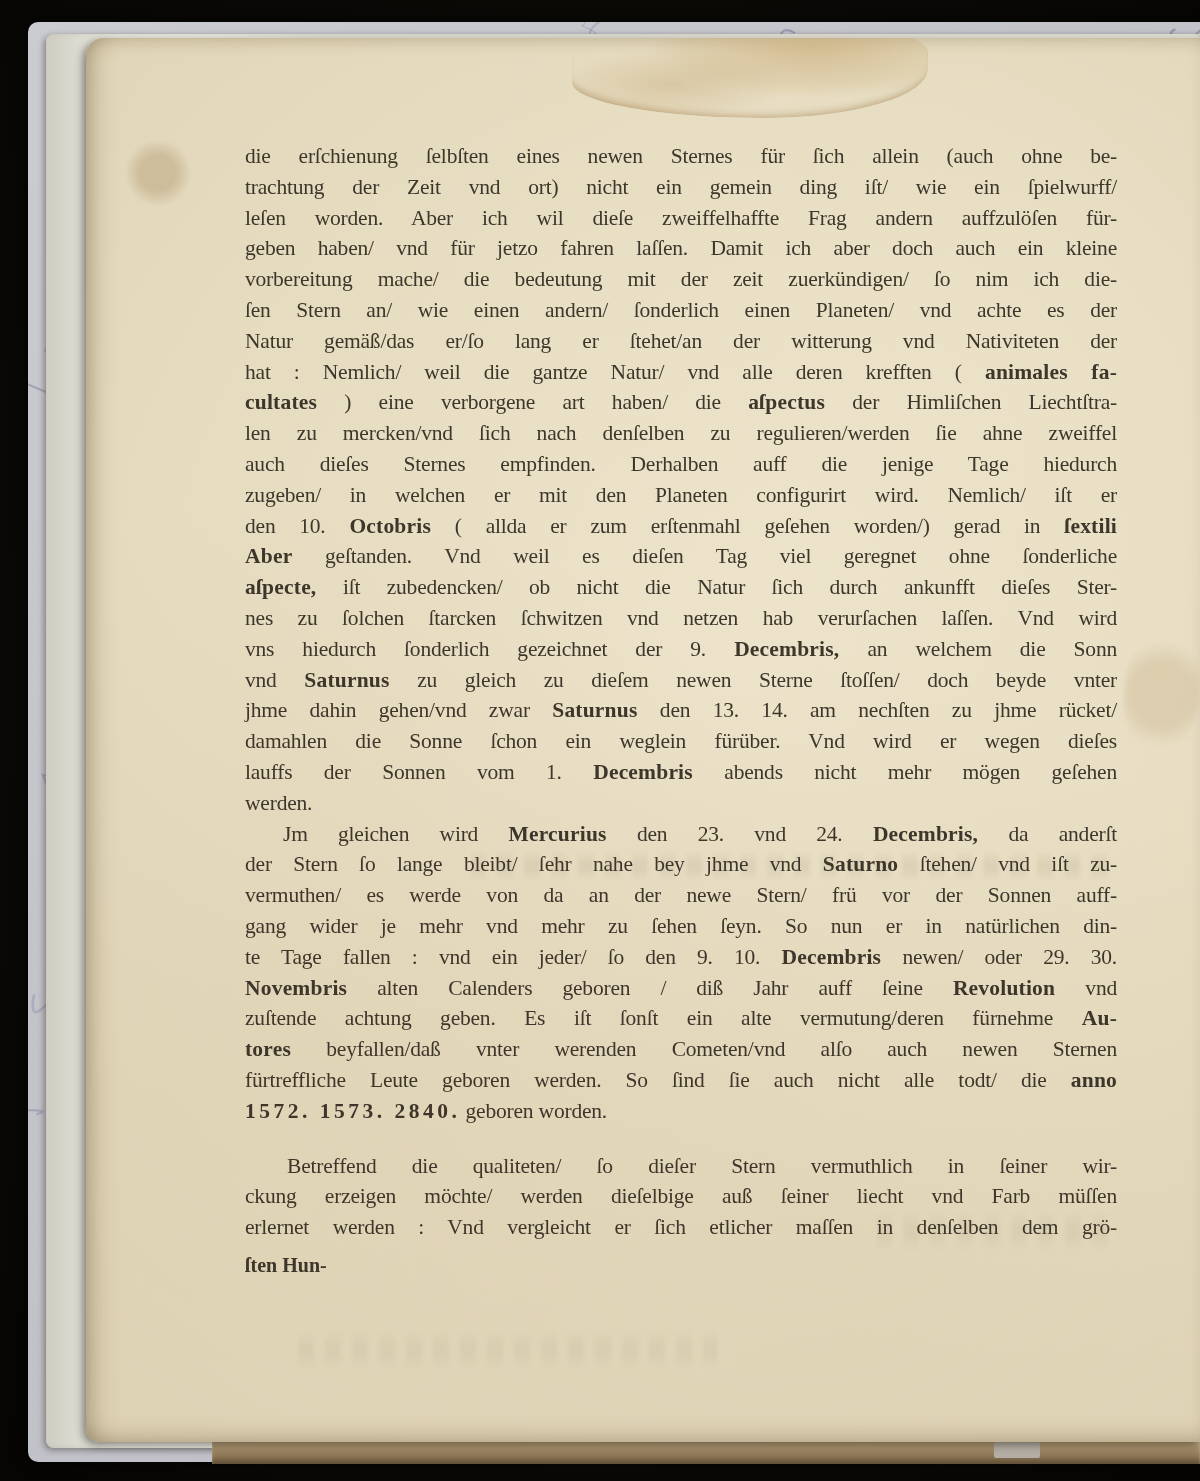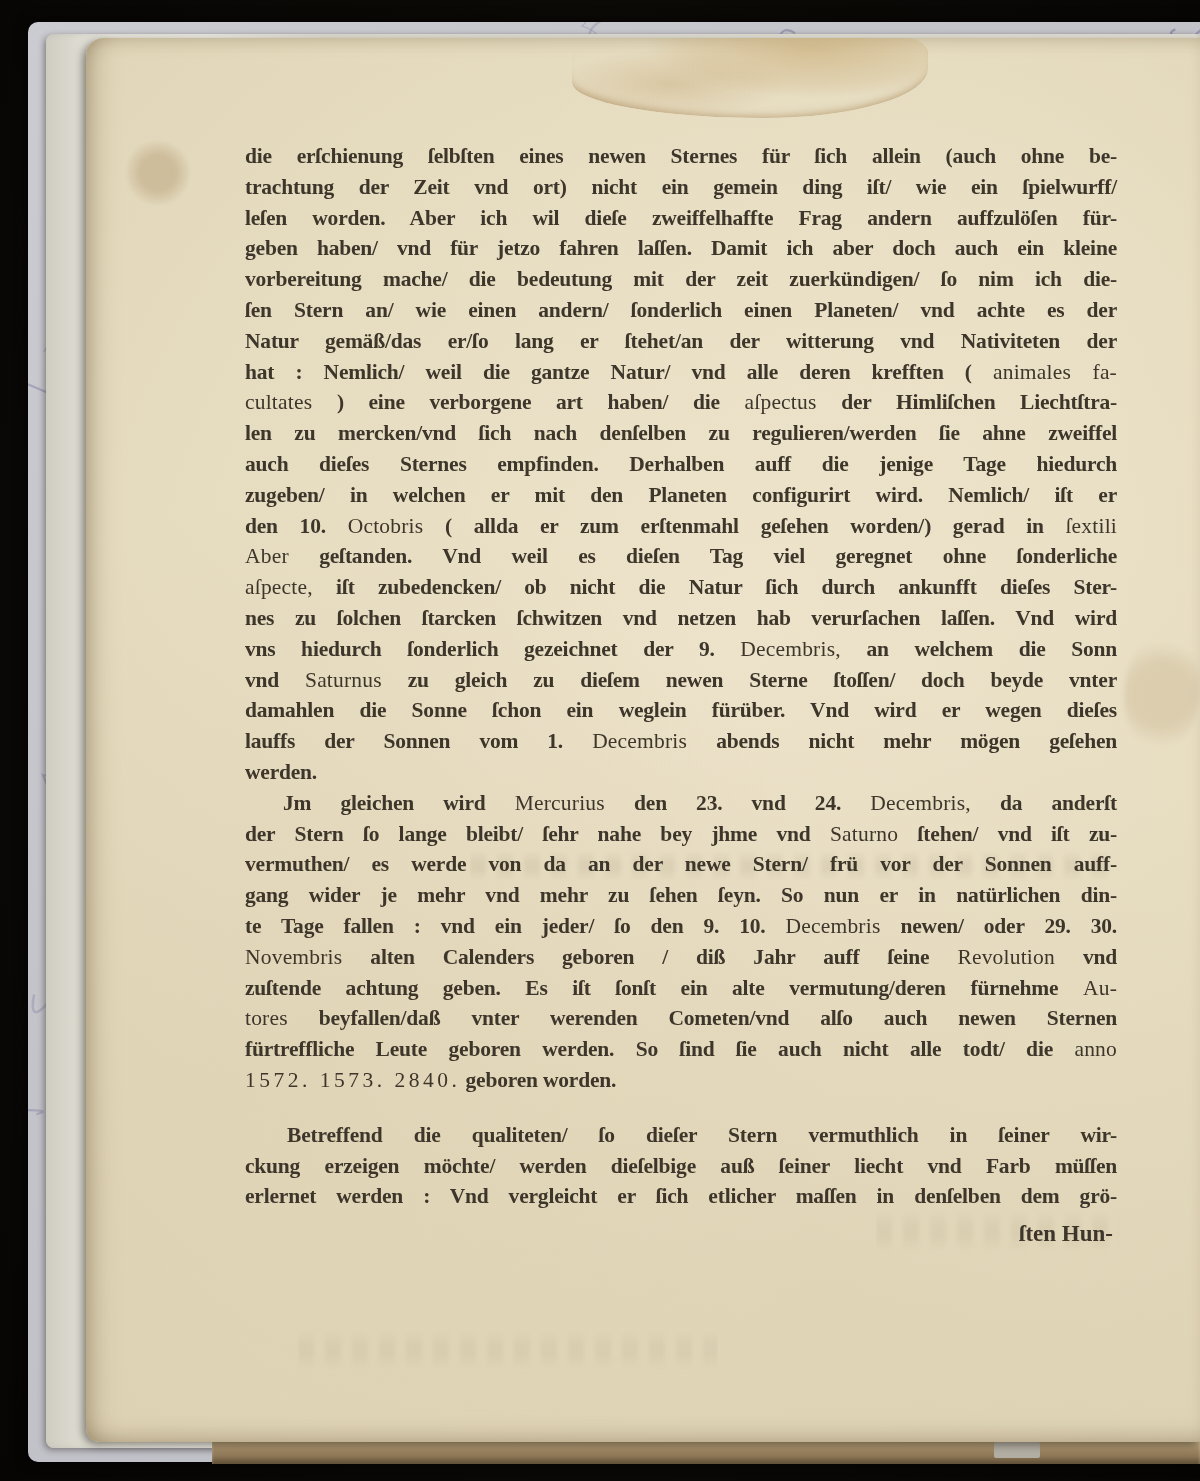--- a/index.html
+++ b/index.html
@@ -88,26 +88,26 @@
   .text-block{
     position:absolute;left:159px;top:103px;width:872px;
     color:#3e362a;font-size:21.5px;line-height:30.8px;
   }
   .paragraph{margin:0;}
   .text-line{
     text-align:justify;text-align-last:justify;
     white-space:nowrap;
   }
   .text-line.line-end{text-align-last:left;}
-  .seg.frak{font-weight:bold;letter-spacing:-0.2px;}
-  .seg.latin{font-weight:normal;letter-spacing:0.2px;}
+  .seg.frak{font-weight:normal;letter-spacing:-0.2px;}
+  .seg.latin{font-weight:bold;letter-spacing:0.2px;}
   .seg.wide{letter-spacing:3.5px;}
   .catchword{
-    margin-top:7px;text-align:right;padding-right:4px;
-    font-weight:bold;color:#3e362a;font-size:23px;line-height:30.8px;
+    margin-top:7px;padding-right:4px;
+    font-weight:bold;color:#3e362a;font-size:20px;line-height:30.8px;
   }
 </style>
 </head>
 <body>
 
 <div id="canvas">
 
   <div class="marble">
     <svg width="1172" height="1440" xmlns="http://www.w3.org/2000/svg">
         <path d="M574.8 807.5 Q 557.1 795.8 569.9 808.1 Q 550.6 825.5 577.5 800.5 Q 567.6 813.4 590.9 764.5 Q 590.9 752.3 605.5 735.4" fill="none" stroke="#6e6a94" stroke-opacity="0.42" stroke-width="1.9"></path>
@@ -231,20 +231,21 @@
           <div class="text-line"><span class="seg latin">cultates</span><span class="seg frak"> ) eine verborgene art haben/ die </span><span class="seg latin">aſpectus</span><span class="seg frak"> der Himliſchen Liechtſtra-</span></div>
           <div class="text-line"><span class="seg frak">len zu mercken/vnd ſich nach denſelben zu regulieren/werden ſie ahne zweiffel</span></div>
           <div class="text-line"><span class="seg frak">auch dieſes Sternes empfinden.  Derhalben auff die jenige Tage hiedurch</span></div>
           <div class="text-line"><span class="seg frak">zugeben/  in welchen er mit den Planeten configurirt wird.  Nemlich/ iſt er</span></div>
           <div class="text-line"><span class="seg frak">den 10. </span><span class="seg latin">Octobris</span><span class="seg frak"> ( allda er zum erſtenmahl geſehen worden/) gerad in </span><span class="seg latin">ſextili</span></div>
           <div class="text-line"><span class="seg latin">Aber</span><span class="seg frak"> geſtanden.  Vnd weil es dieſen Tag viel geregnet ohne ſonderliche</span></div>
           <div class="text-line"><span class="seg latin">aſpecte,</span><span class="seg frak"> iſt zubedencken/ ob nicht die Natur ſich durch ankunfft dieſes Ster-</span></div>
           <div class="text-line"><span class="seg frak">nes zu ſolchen ſtarcken ſchwitzen vnd netzen hab verurſachen laſſen. Vnd wird</span></div>
           <div class="text-line"><span class="seg frak">vns hiedurch ſonderlich gezeichnet der 9. </span><span class="seg latin">Decembris,</span><span class="seg frak"> an welchem die Sonn</span></div>
           <div class="text-line"><span class="seg frak">vnd </span><span class="seg latin">Saturnus</span><span class="seg frak"> zu gleich zu dieſem newen Sterne ſtoſſen/ doch beyde vnter</span></div>
+          <div class="text-line"><span class="seg frak">jhme dahin gehen/vnd zwar </span><span class="seg latin">Saturnus</span><span class="seg frak"> den 13. 14. am nechſten zu jhme rücket/</span></div>
           <div class="text-line"><span class="seg frak">damahlen die Sonne ſchon ein weglein fürüber.  Vnd wird er wegen dieſes</span></div>
           <div class="text-line"><span class="seg frak">lauffs der Sonnen vom 1. </span><span class="seg latin">Decembris</span><span class="seg frak"> abends nicht mehr mögen geſehen</span></div>
           <div class="text-line line-end"><span class="seg frak">werden.</span></div>
         </div>
         <div class="paragraph">
           <div class="text-line" style="padding-left: 38px;"><span class="seg frak">Jm gleichen wird </span><span class="seg latin">Mercurius</span><span class="seg frak"> den 23. vnd 24. </span><span class="seg latin">Decembris,</span><span class="seg frak"> da anderſt</span></div>
           <div class="text-line"><span class="seg frak">der Stern ſo lange bleibt/ ſehr nahe bey jhme vnd </span><span class="seg latin">Saturno</span><span class="seg frak"> ſtehen/ vnd iſt zu-</span></div>
           <div class="text-line"><span class="seg frak">vermuthen/ es werde von da an der newe Stern/ frü vor der Sonnen auff-</span></div>
           <div class="text-line"><span class="seg frak">gang wider je mehr vnd mehr zu ſehen ſeyn.   So nun er in natürlichen din-</span></div>
           <div class="text-line"><span class="seg frak">te Tage fallen :  vnd ein jeder/ ſo den 9. 10. </span><span class="seg latin">Decembris</span><span class="seg frak"> newen/ oder 29. 30.</span></div>

